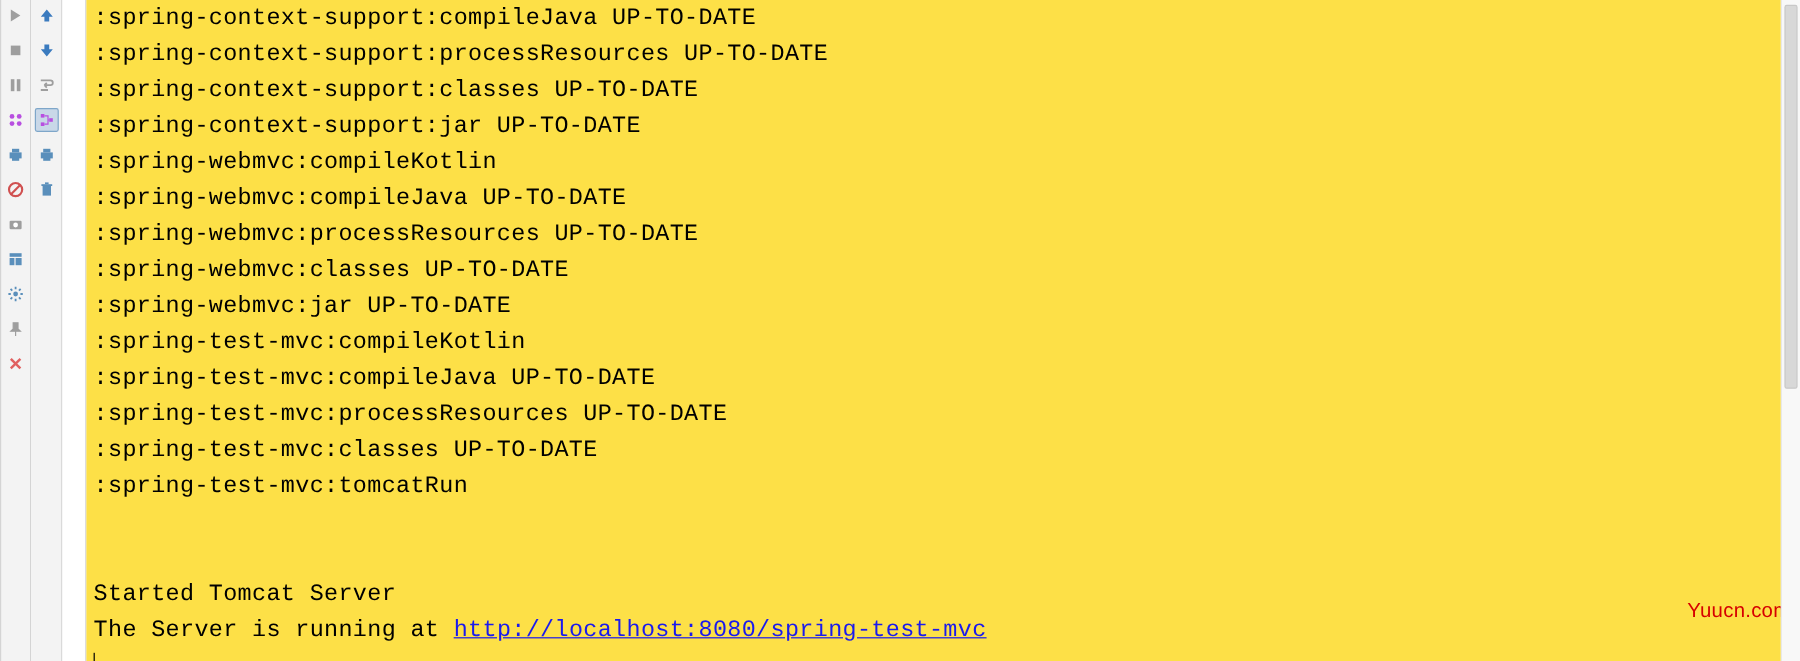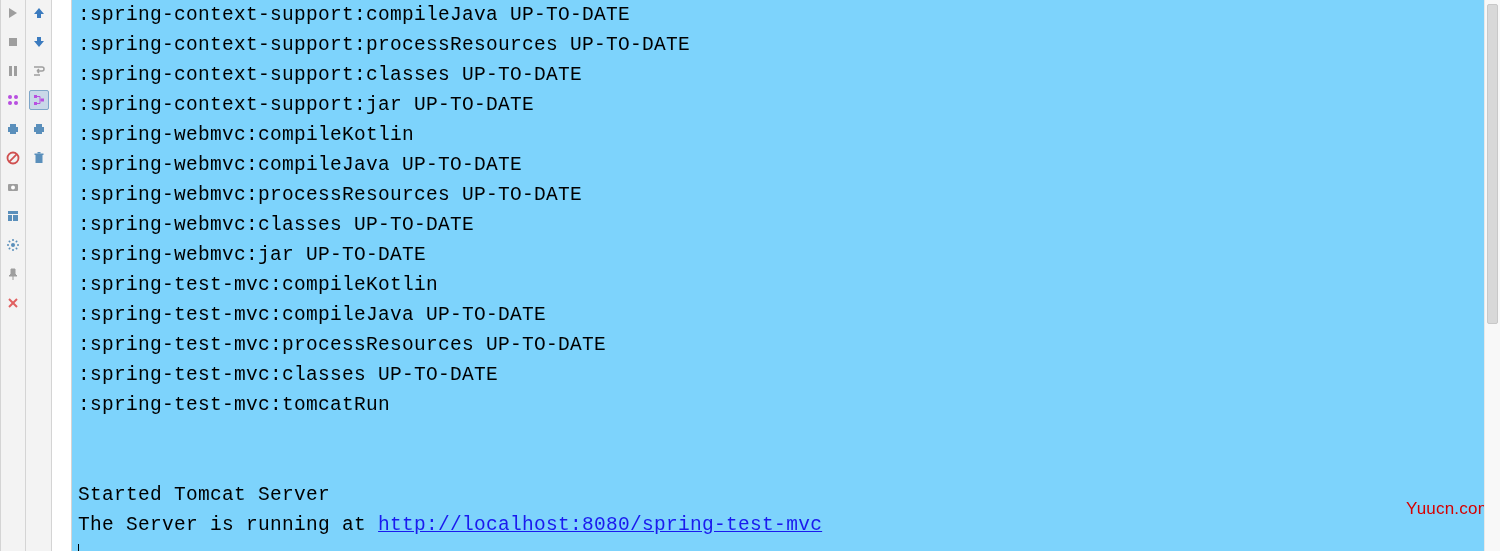--- a/index.html
+++ b/index.html
@@ -8,21 +8,21 @@
   
   .left-bar, .second-bar { width: 26px; background: #f3f3f3; border-right: 1px solid #d4d4d4; display: flex; flex-direction: column; align-items: center; padding-top: 3px; gap: 9px; }
   .left-bar { border-left: 1px solid #d4d4d4; }
   
   .tb-btn { width: 20px; height: 20px; display: flex; align-items: center; justify-content: center; cursor: pointer; border-radius: 2px; }
   .tb-btn.active { background: #c9d8e8; border: 1px solid #7ea6c9; }
   .tb-btn svg { display: block; }
   
   .gutter { width: 20px; background: #fff; border-right: 1px solid #d4d4d4; }
   
-  .console { flex: 1; background: #7dd3fc; position: relative; overflow: hidden; }
+  .console { flex: 1; background: #fde047; position: relative; overflow: hidden; }
   .console-content { font-family: "Courier New", monospace; font-size: 19.5px; line-height: 30px; padding: 0 6px; color: #000; white-space: pre; letter-spacing: 0.3px; }
   .console-content .line { display: block; min-height: 30px; }
   .console-content a { color: #1a1aee; text-decoration: underline; margin-top: 35px; }
   
   .watermark { position: absolute; right: 8px; bottom: 32px; color: #d60000; font-family: Arial, sans-serif; font-size: 17px; letter-spacing: 0.2px; }
   
   .caret { display: inline-block; width: 1px; height: 22px; background: #000; vertical-align: text-bottom; margin-left: 0; }
   
   .scrollbar-v { position: absolute; top: 0; right: 0; bottom: 0; width: 16px; background: #f8f8f8; border-left: 1px solid #e8e8e8; }
   .scrollbar-v .thumb { position: absolute; left: 2px; right: 2px; top: 4px; height: 320px; background: #d8d8d8; border-radius: 2px; border: 1px solid #c8c8c8; }

